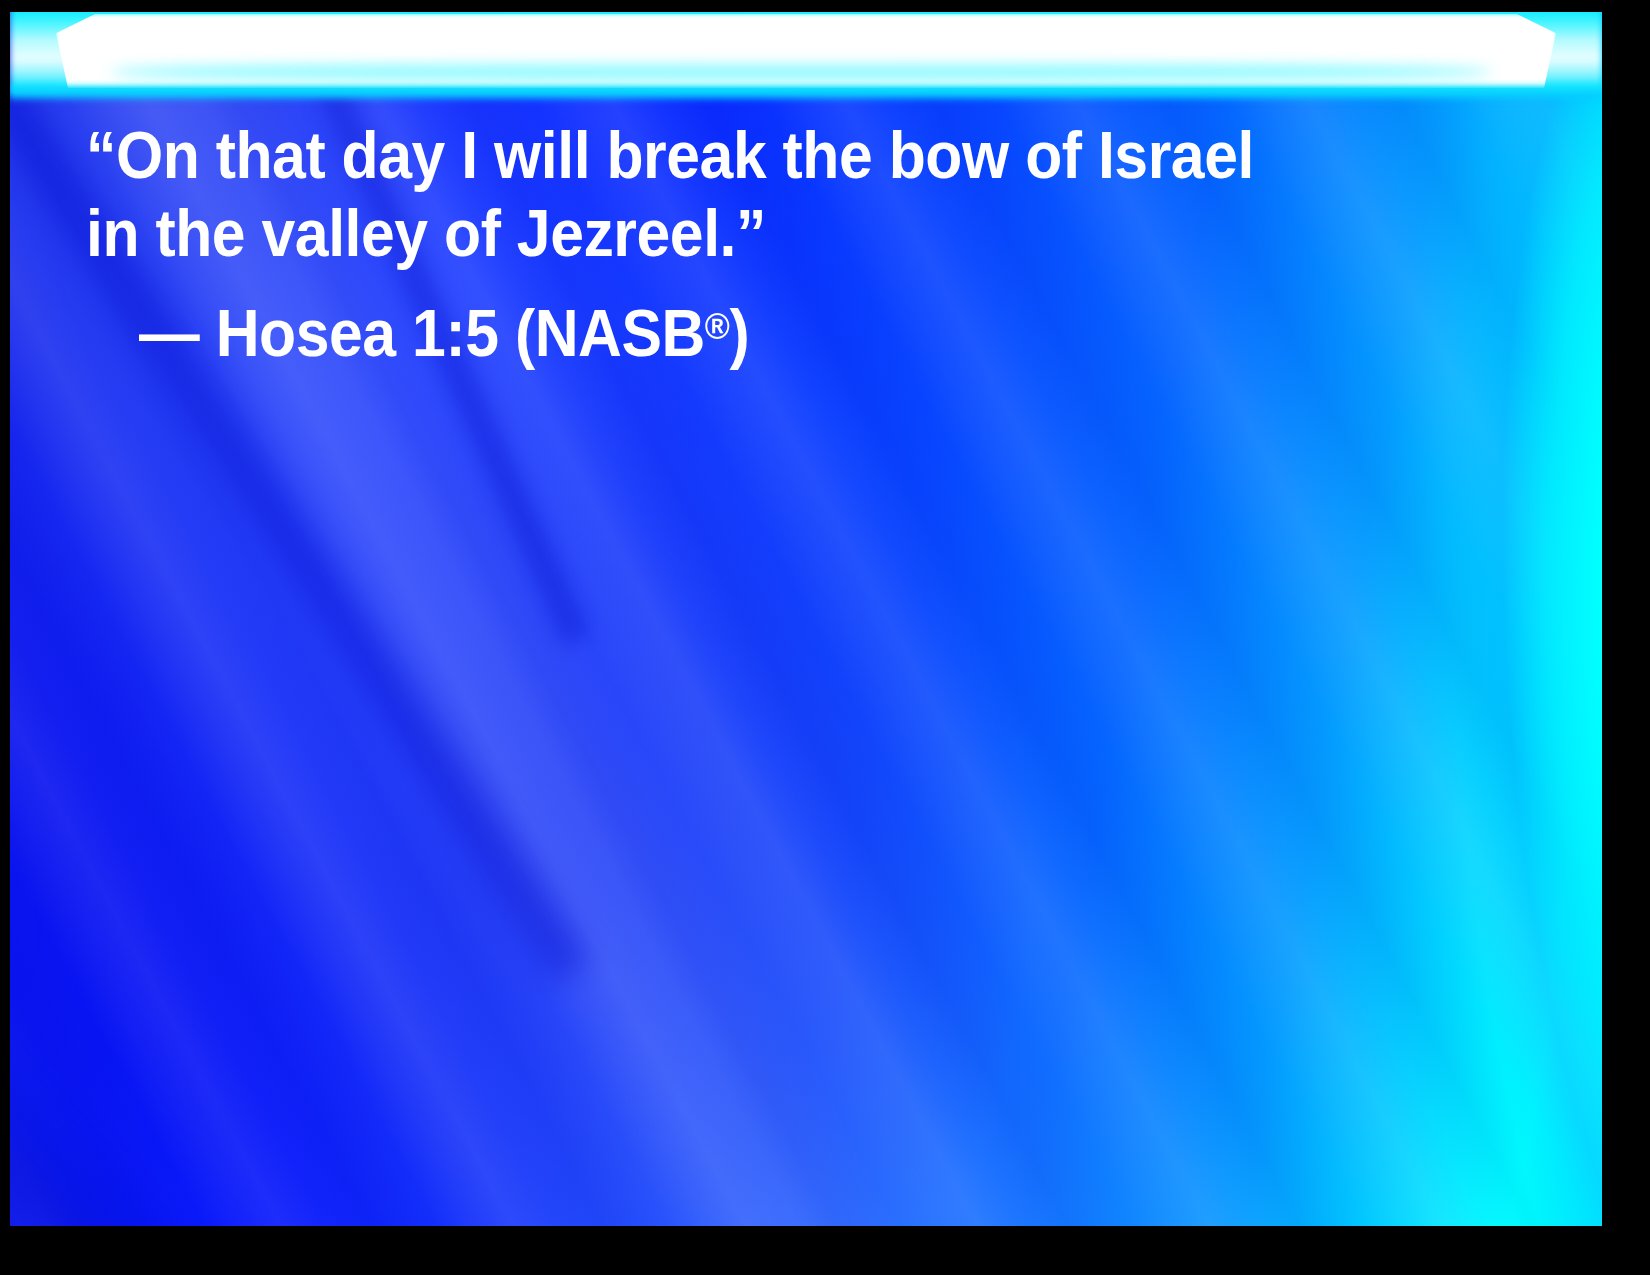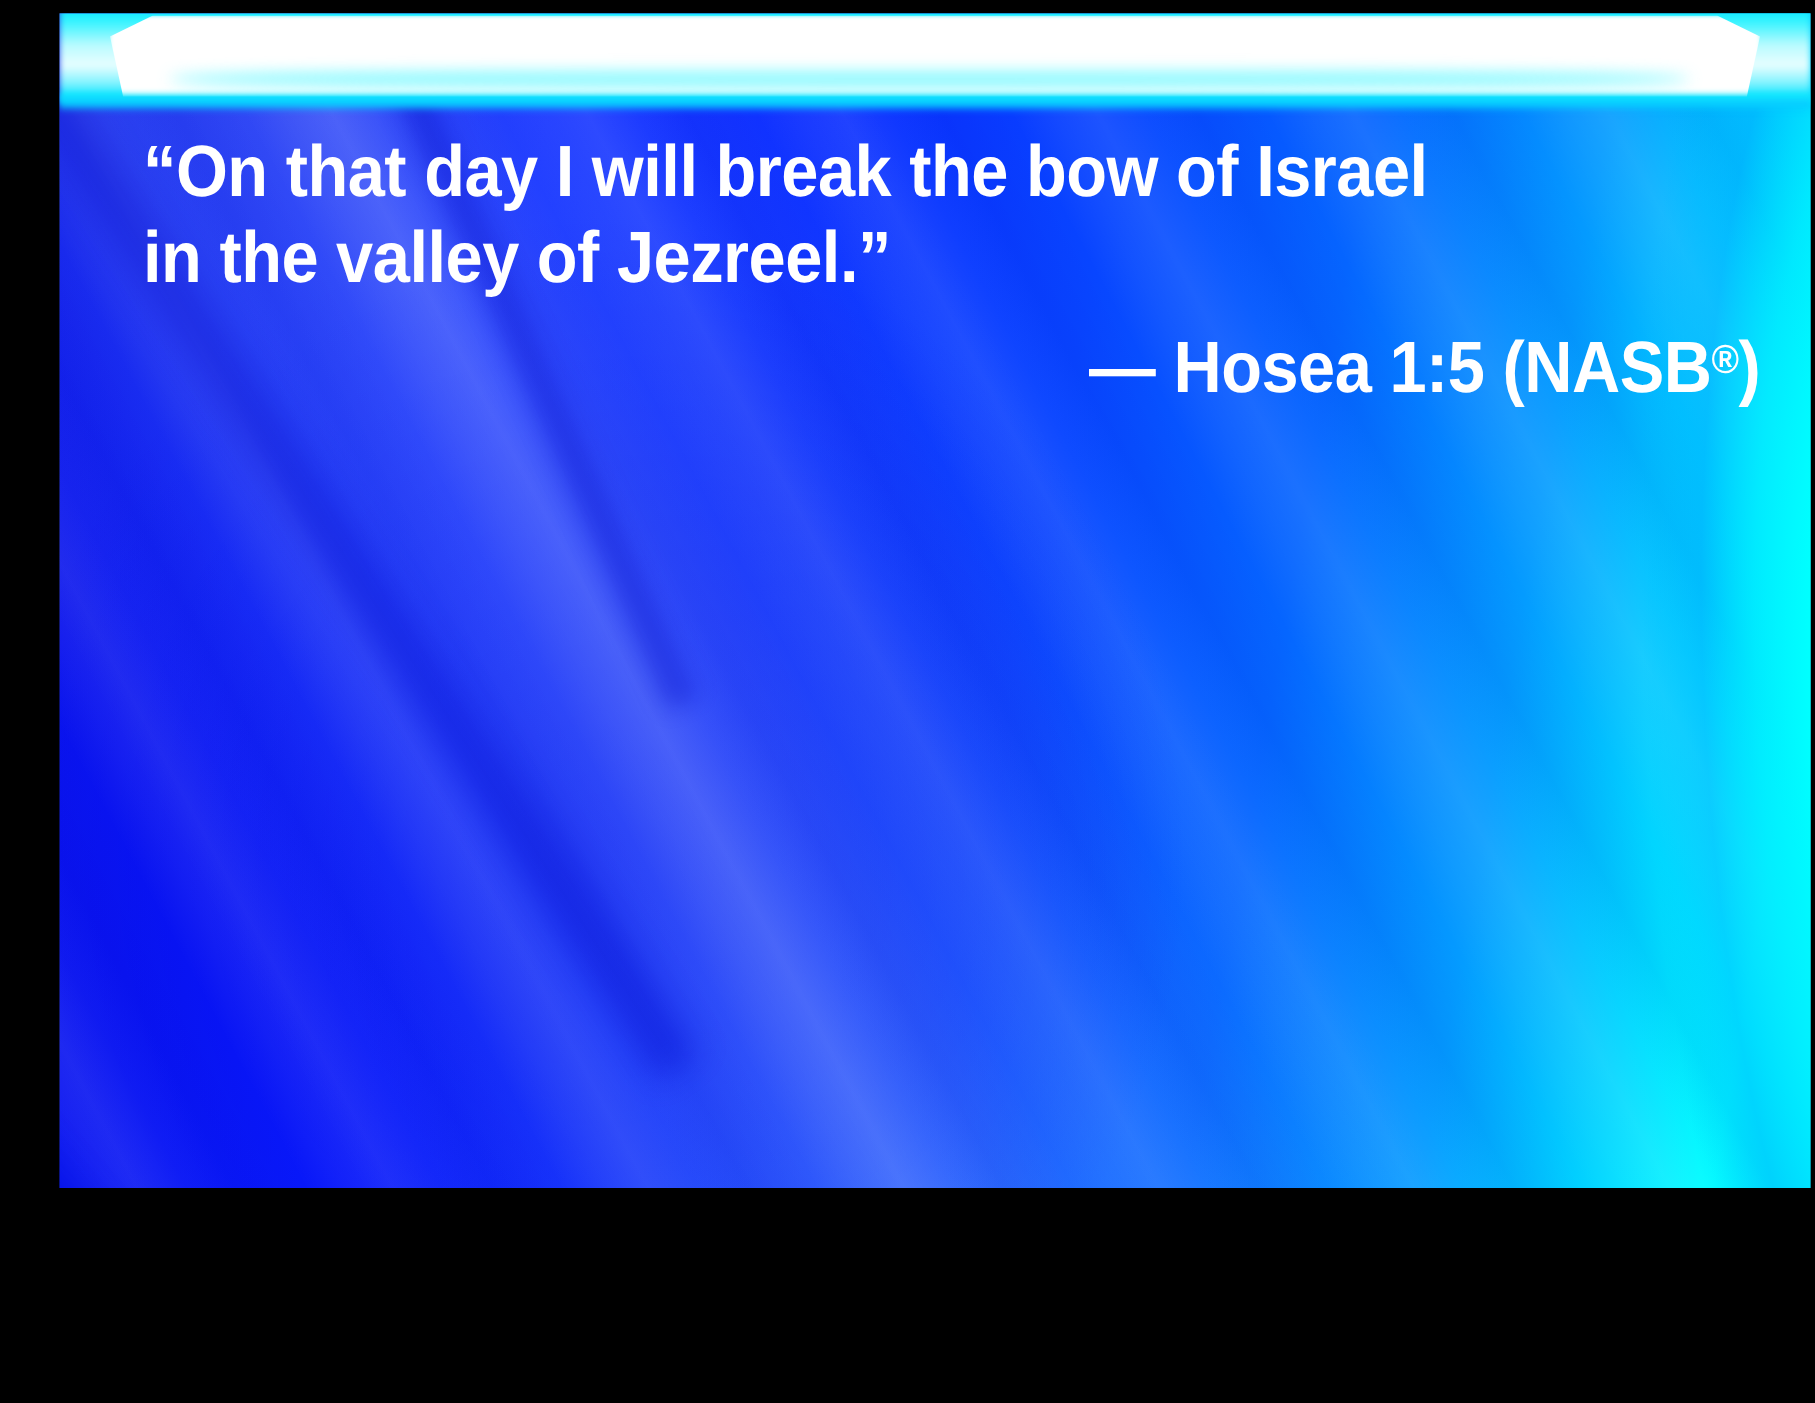--- a/index.html
+++ b/index.html
@@ -23,24 +23,23 @@
     background: #000000;
     overflow: hidden;
   }
 
   
   #slide-canvas {
     position: absolute;
     left: 10px;
     top: 12px;
     width: 1592px;
-    height: 1068px;
-    overflow: hidden;
-    background: #0f172a;
-    margin-left: 44px;
+    height: 1214px;
+    overflow: hidden;
+    background: #4c1d95;
   }
 
   
   .bg-base {
     position: absolute;
     inset: 0;
     background: linear-gradient(100deg,
         #0a12e8 0%,
         #0a17f2 12%,
         #0a20ff 26%,
@@ -220,21 +219,20 @@
     letter-spacing: -0.5px;
     white-space: nowrap;
     transform: scaleX(0.92);
     transform-origin: left center;
   }
   #attribution {
     position: absolute;
     left: 76px;
     top: 282px;
     width: 1470px;
-    text-align: right;
     z-index: 10;
   }
   .attr-text {
     color: #ffffff;
     font-family: "Liberation Sans Narrow", "Liberation Sans", "DejaVu Sans Condensed", sans-serif;
     font-weight: bold;
     font-size: 66px;
     line-height: 78px;
     letter-spacing: -0.5px;
     white-space: nowrap;

